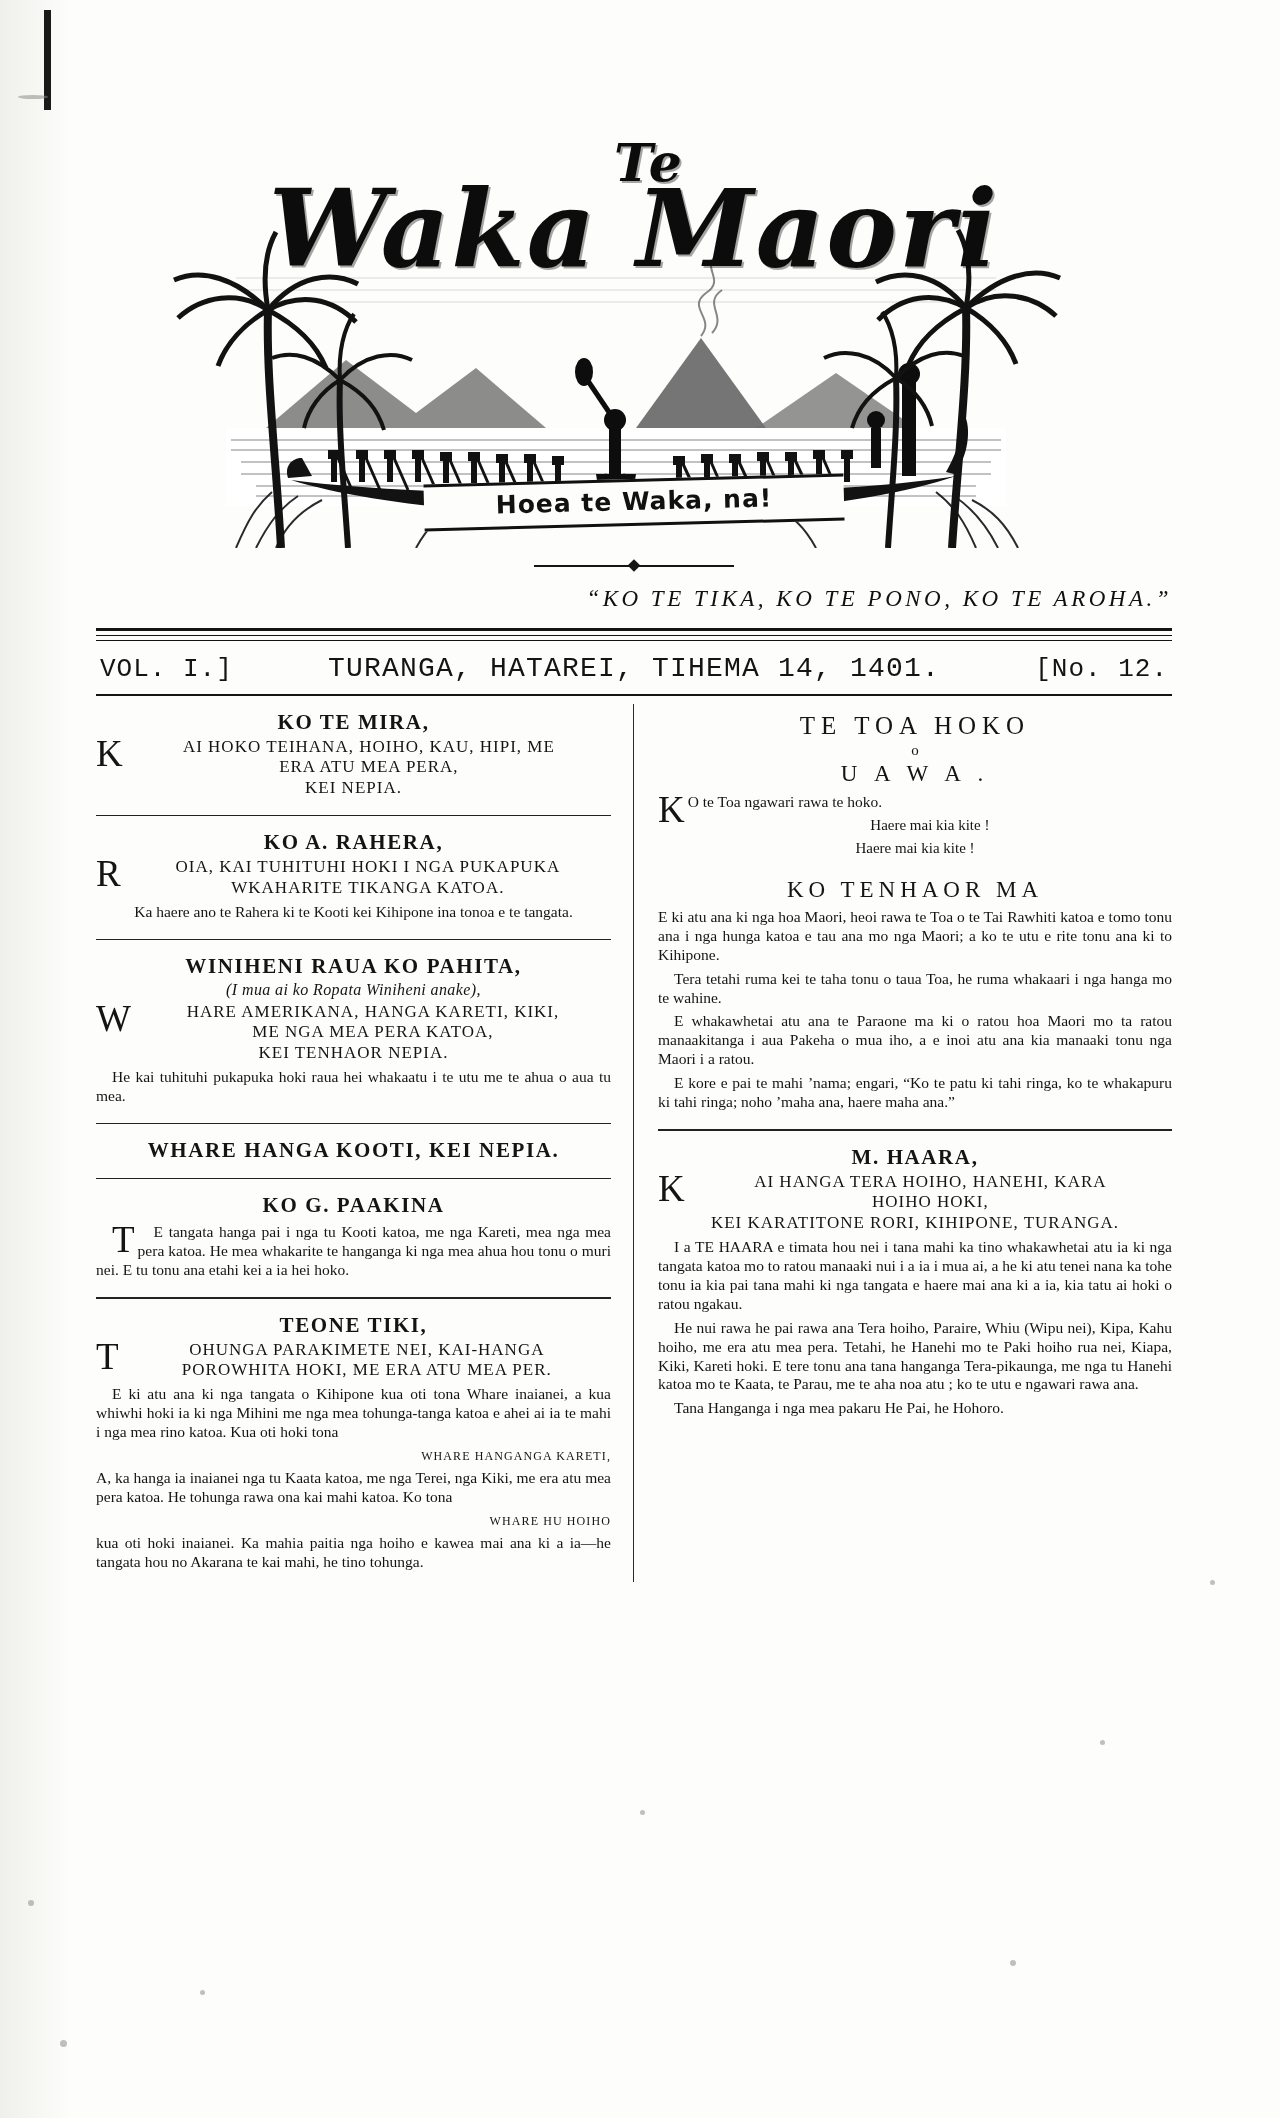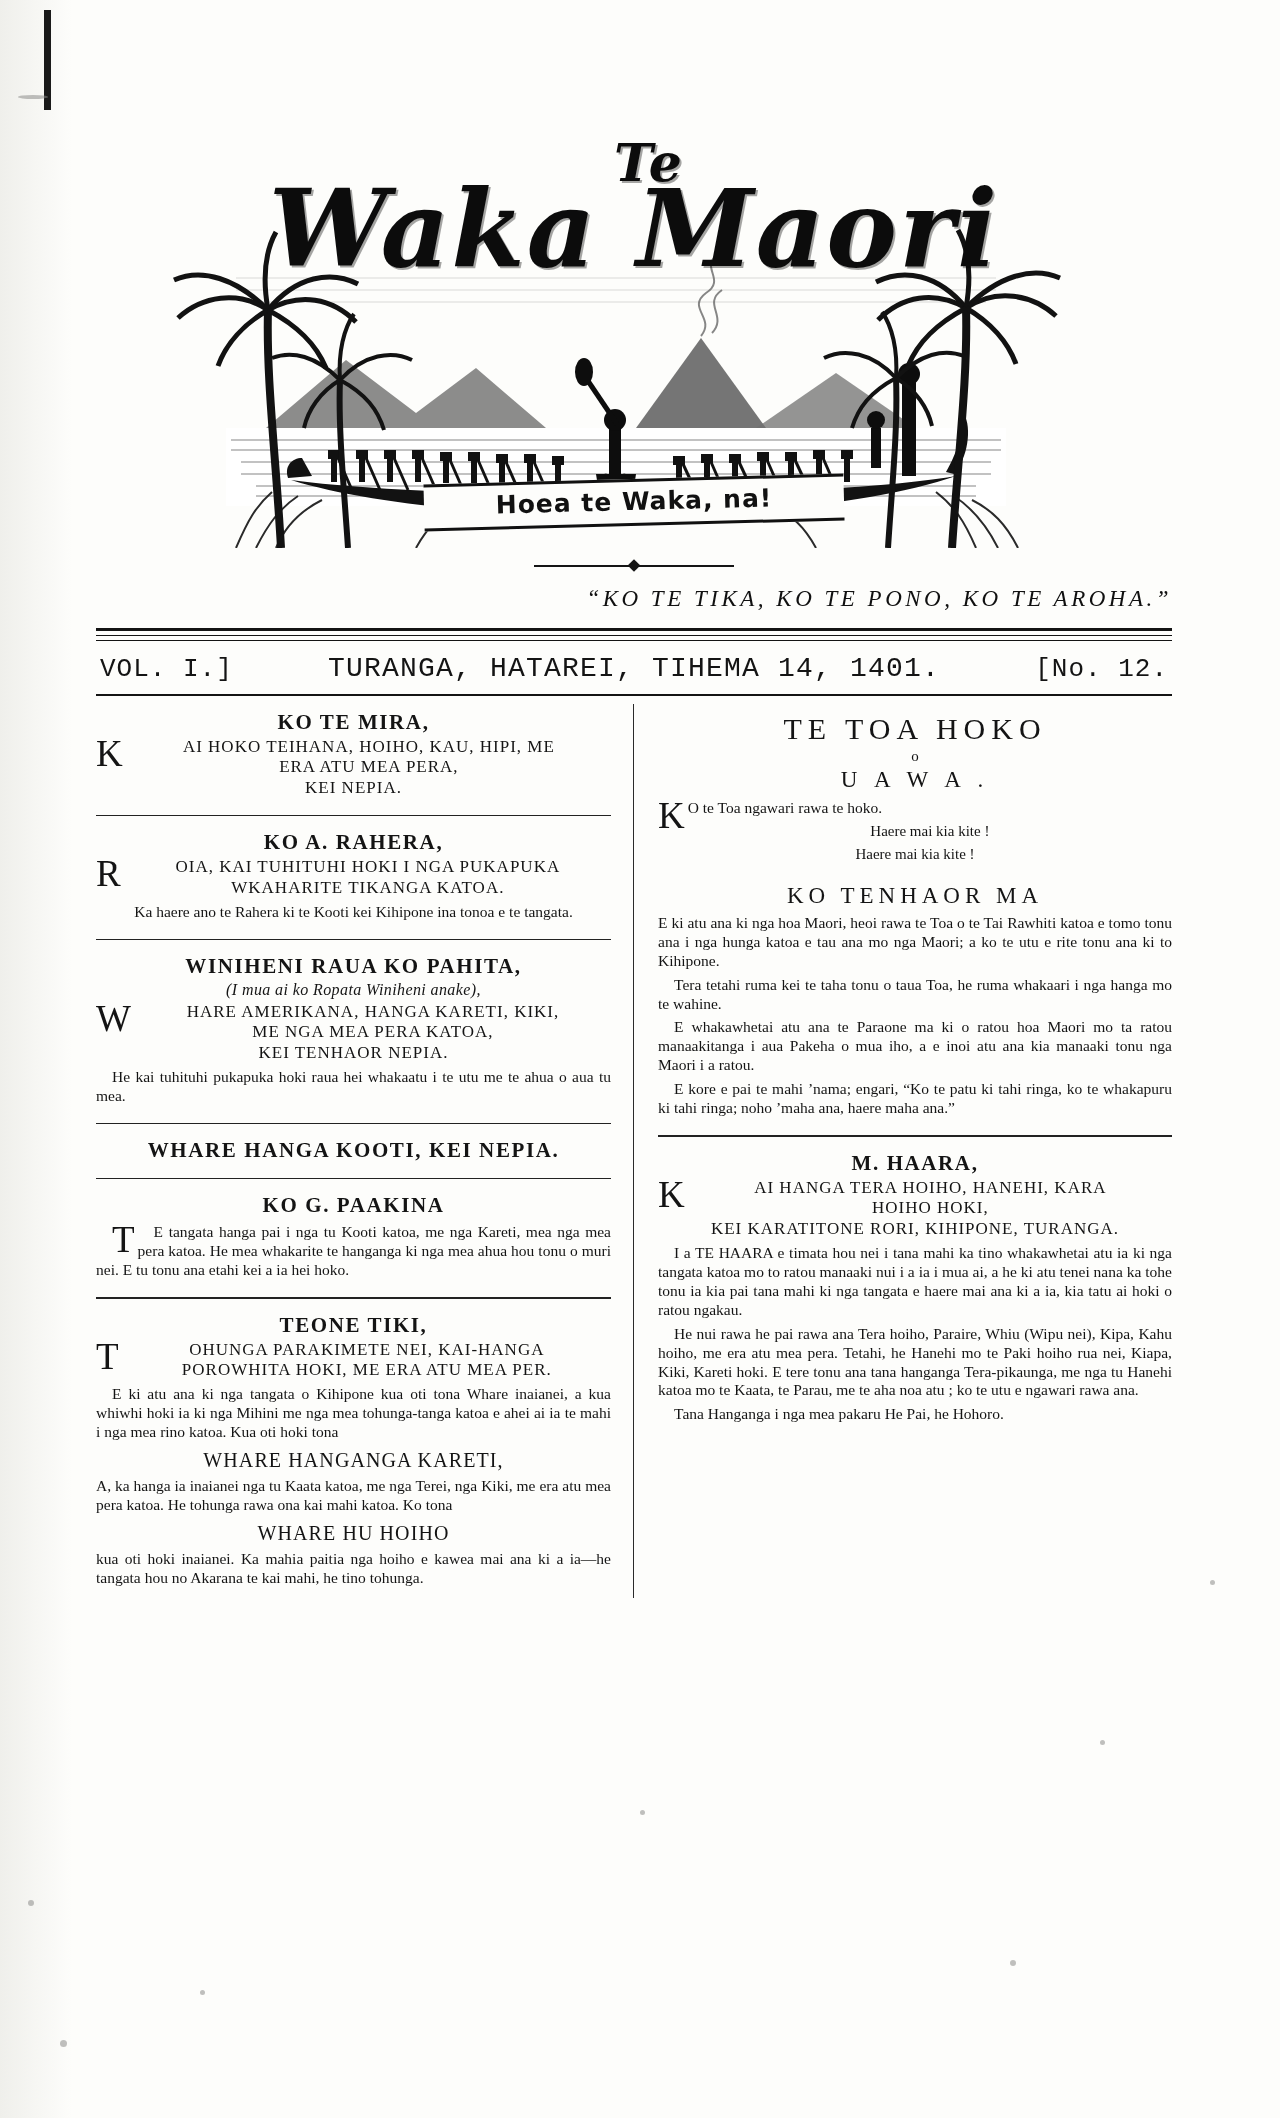--- a/index.html
+++ b/index.html
@@ -230,35 +230,35 @@
   p.body {
     font-size: 15.5px;
     line-height: 1.22;
     margin: 5px 0 4px;
     text-align: justify;
     text-indent: 16px;
   }
   p.body.noind { text-indent: 0; }
   p.body.center { text-align: center; text-indent: 0; }
   .subhead {
-    text-align: center;
-    font-size: 20px;
+    text-align: right;
+    font-size: 12px;
     font-variant: small-caps;
     letter-spacing: 1.1px;
     margin: 7px 0 2px;
   }
   .center-small {
     text-align: center;
     font-size: 15px;
     line-height: 1.3;
     margin: 4px 0;
   }
   .title-lg {
     text-align: center;
-    font-size: 30px;
+    font-size: 25px;
     letter-spacing: 6px;
     margin: 6px 0 2px;
   }
   .title-md {
     text-align: center;
     font-size: 23px;
     letter-spacing: 6px;
     margin: 2px 0 6px;
   }
   .title-o {

